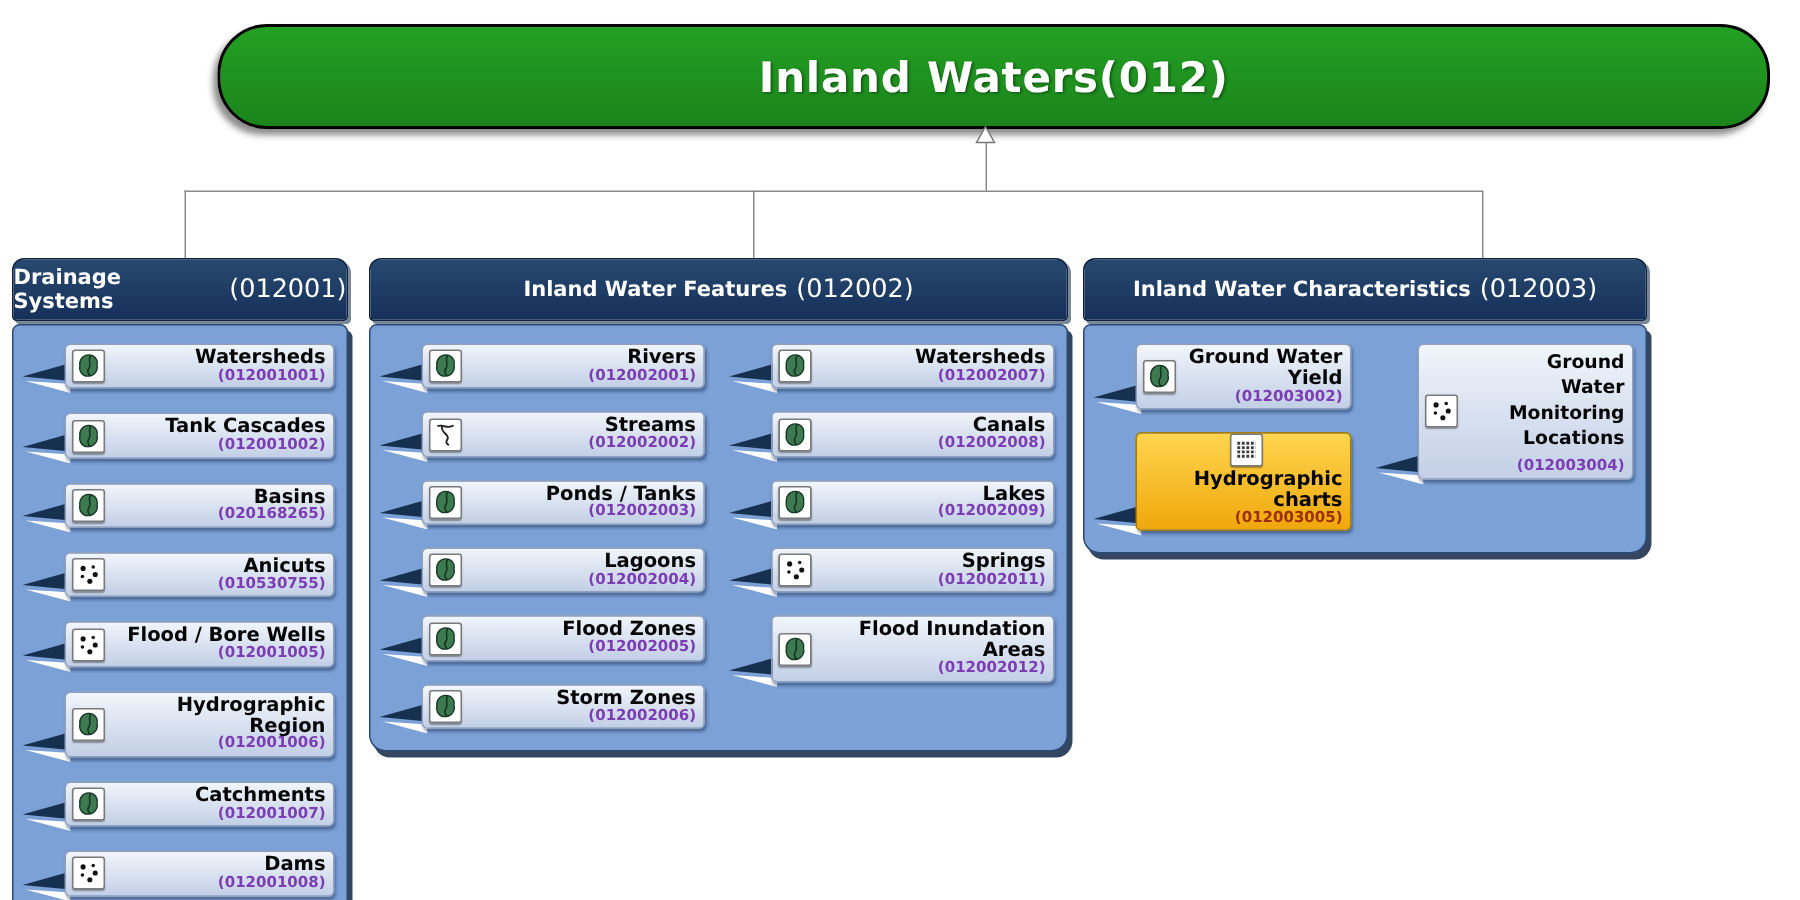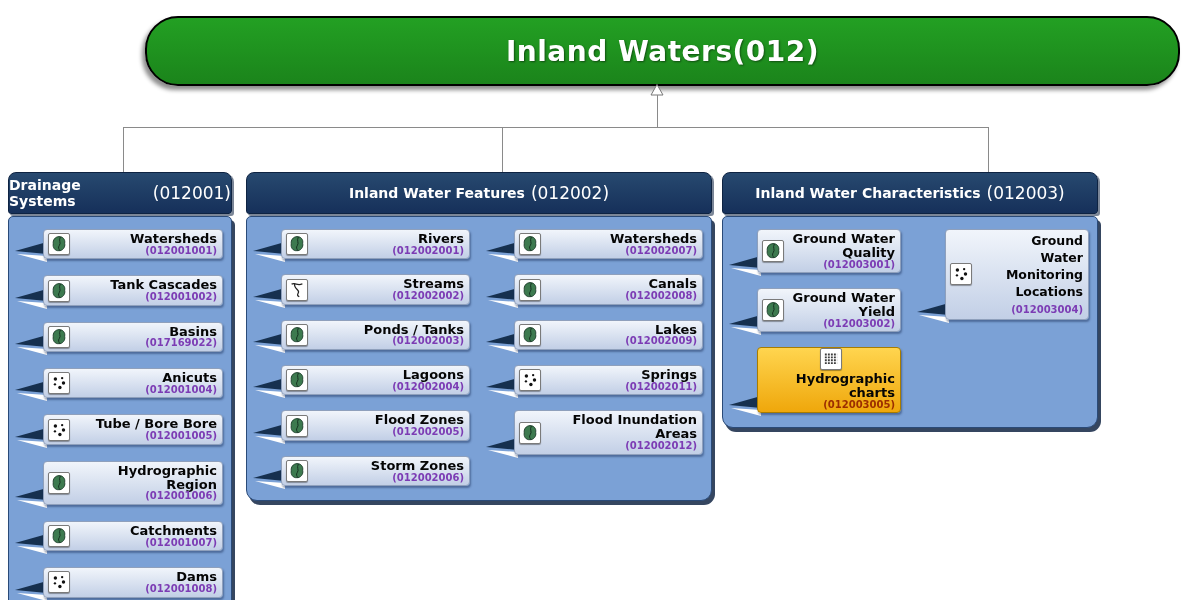--- a/index.html
+++ b/index.html
@@ -179,58 +179,58 @@
             </svg>
           </span>
         <div class="bar">
           <span class="ic">
               <svg viewBox="0 0 20 20">
                 <use href="#sym-polygon"></use>
               </svg>
             </span>
           <span class="txt">
             <span class="lbl">Basins</span>
-            <span class="code">(017169022)</span>
+            <span class="code">(020168265)</span>
           </span>
         </div>
       </div>
 
       <div class="item">
         <span class="fold">
             <svg viewBox="0 0 32 20">
               <use href="#sym-fold"></use>
             </svg>
           </span>
         <div class="bar">
           <span class="ic">
               <svg viewBox="0 0 20 20">
                 <use href="#sym-point"></use>
               </svg>
             </span>
           <span class="txt">
             <span class="lbl">Anicuts</span>
-            <span class="code">(012001004)</span>
+            <span class="code">(010530755)</span>
           </span>
         </div>
       </div>
 
       <div class="item">
         <span class="fold">
             <svg viewBox="0 0 32 20">
               <use href="#sym-fold"></use>
             </svg>
           </span>
         <div class="bar">
           <span class="ic">
               <svg viewBox="0 0 20 20">
                 <use href="#sym-point"></use>
               </svg>
             </span>
           <span class="txt">
-            <span class="lbl">Tube / Bore Bore</span>
+            <span class="lbl">Flood / Bore Wells</span>
             <span class="code">(012001005)</span>
           </span>
         </div>
       </div>
 
       <div class="item">
         <span class="fold">
             <svg viewBox="0 0 32 20">
               <use href="#sym-fold"></use>
             </svg>
@@ -516,38 +516,20 @@
 </div>
 
 <div class="panel" style="left:722px; top:172px; width:376px">
   <div class="panel-header">
     <span class="hname">Inland Water Characteristics</span>
     <span class="hcode">(012003)</span>
   </div>
   <div class="panel-body">
     <div class="col">
 
-      <div class="item">
-        <span class="fold">
-            <svg viewBox="0 0 32 20">
-              <use href="#sym-fold"></use>
-            </svg>
-          </span>
-        <div class="bar">
-          <span class="ic">
-              <svg viewBox="0 0 20 20">
-                <use href="#sym-polygon"></use>
-              </svg>
-            </span>
-          <span class="txt">
-            <span class="lbl">Ground Water Quality</span>
-            <span class="code">(012003001)</span>
-          </span>
-        </div>
-      </div>
 
       <div class="item">
         <span class="fold">
             <svg viewBox="0 0 32 20">
               <use href="#sym-fold"></use>
             </svg>
           </span>
         <div class="bar">
           <span class="ic">
               <svg viewBox="0 0 20 20">

